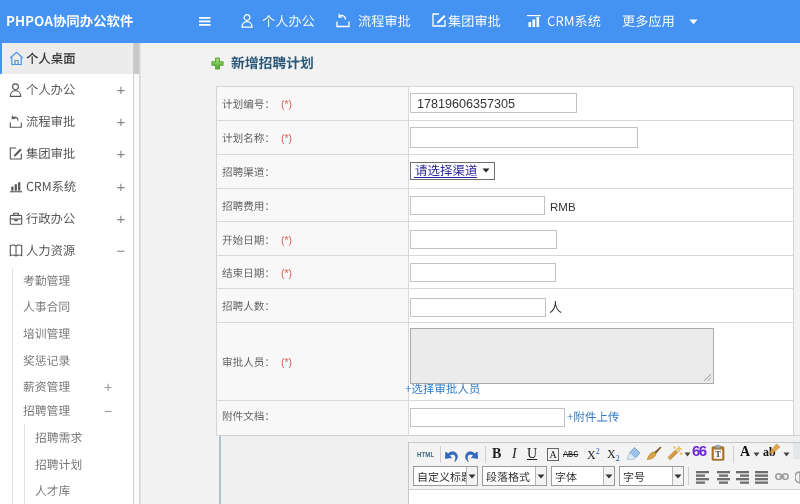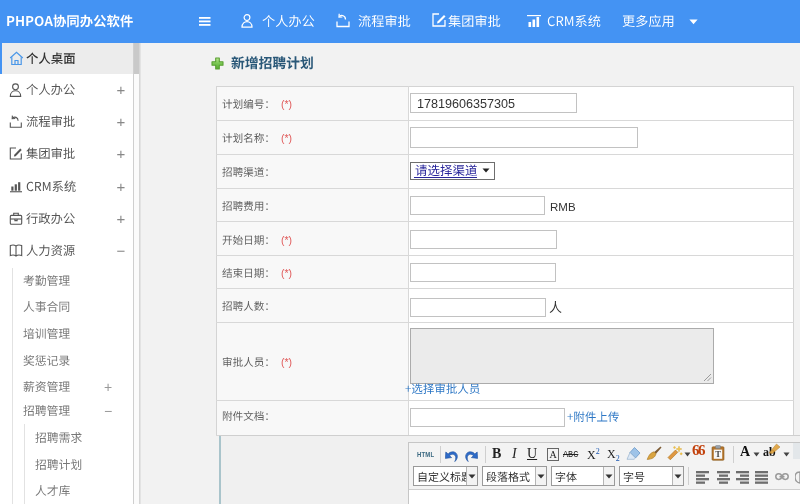--- a/index.html
+++ b/index.html
@@ -301,21 +301,21 @@
     <path d="M1 12.5 L8.5 5 L10.8 7.3 L3.3 14.8 Z" fill="#e09742" stroke="#a8751e" stroke-width="0.6"></path>
     <g fill="#f2c94c" stroke="#d9a431" stroke-width="0.4">
       <path d="M12 1 L12.7 3.3 L15 4 L12.7 4.7 L12 7 L11.3 4.7 L9 4 L11.3 3.3 Z"></path>
       <circle cx="14.2" cy="8.8" r="1"></circle>
       <circle cx="7.5" cy="2.5" r="0.9"></circle>
     </g>
   </svg>
 <svg class="ab" style="left:684px;top:452px" width="7" height="5" viewBox="0 0 7 5">
     <path d="M0.5 0.5 H6.5 L3.5 4.5 Z" fill="#444"></path>
   </svg>
-<div class="ab" style="left:692px;top:442px;font-size:15px;font-weight:bold;color:#c2410c;letter-spacing:-1.5px;font-family:Liberation Serif, serif;">66</div>
+<div class="ab" style="left:692px;top:442px;font-size:15px;font-weight:bold;color:#6d28d9;letter-spacing:-1.5px;font-family:Liberation Sans, sans-serif;">66</div>
 <svg class="ab" style="left:711px;top:445px" width="14" height="16" viewBox="0 0 14 16">
     <rect x="1" y="1.8" width="12" height="13.5" rx="1" fill="#b5752c" stroke="#8a5a1e" stroke-width="0.6"></rect>
     <rect x="4.5" y="0.4" width="5" height="3" rx="1" fill="#9aa2ab" stroke="#6d767f" stroke-width="0.5"></rect>
     <rect x="2.8" y="4.6" width="8.4" height="9.2" fill="#f7f7f7"></rect>
     <text x="7" y="12" font-size="8.5" font-weight="bold" fill="#444" text-anchor="middle" font-family="Liberation Serif">T</text>
   </svg>
 <div class="ab" style="left:733px;top:446px;width:1px;height:17px;background:#cfcfcf"></div>
 <div class="ab" style="left:740px;top:444px;font-size:14px;font-weight:bold;color:#111;font-family:Liberation Serif,serif;">A</div>
 <svg class="ab" style="left:753px;top:452px" width="7" height="5" viewBox="0 0 7 5">
     <path d="M0.5 0.5 H6.5 L3.5 4.5 Z" fill="#444"></path>

